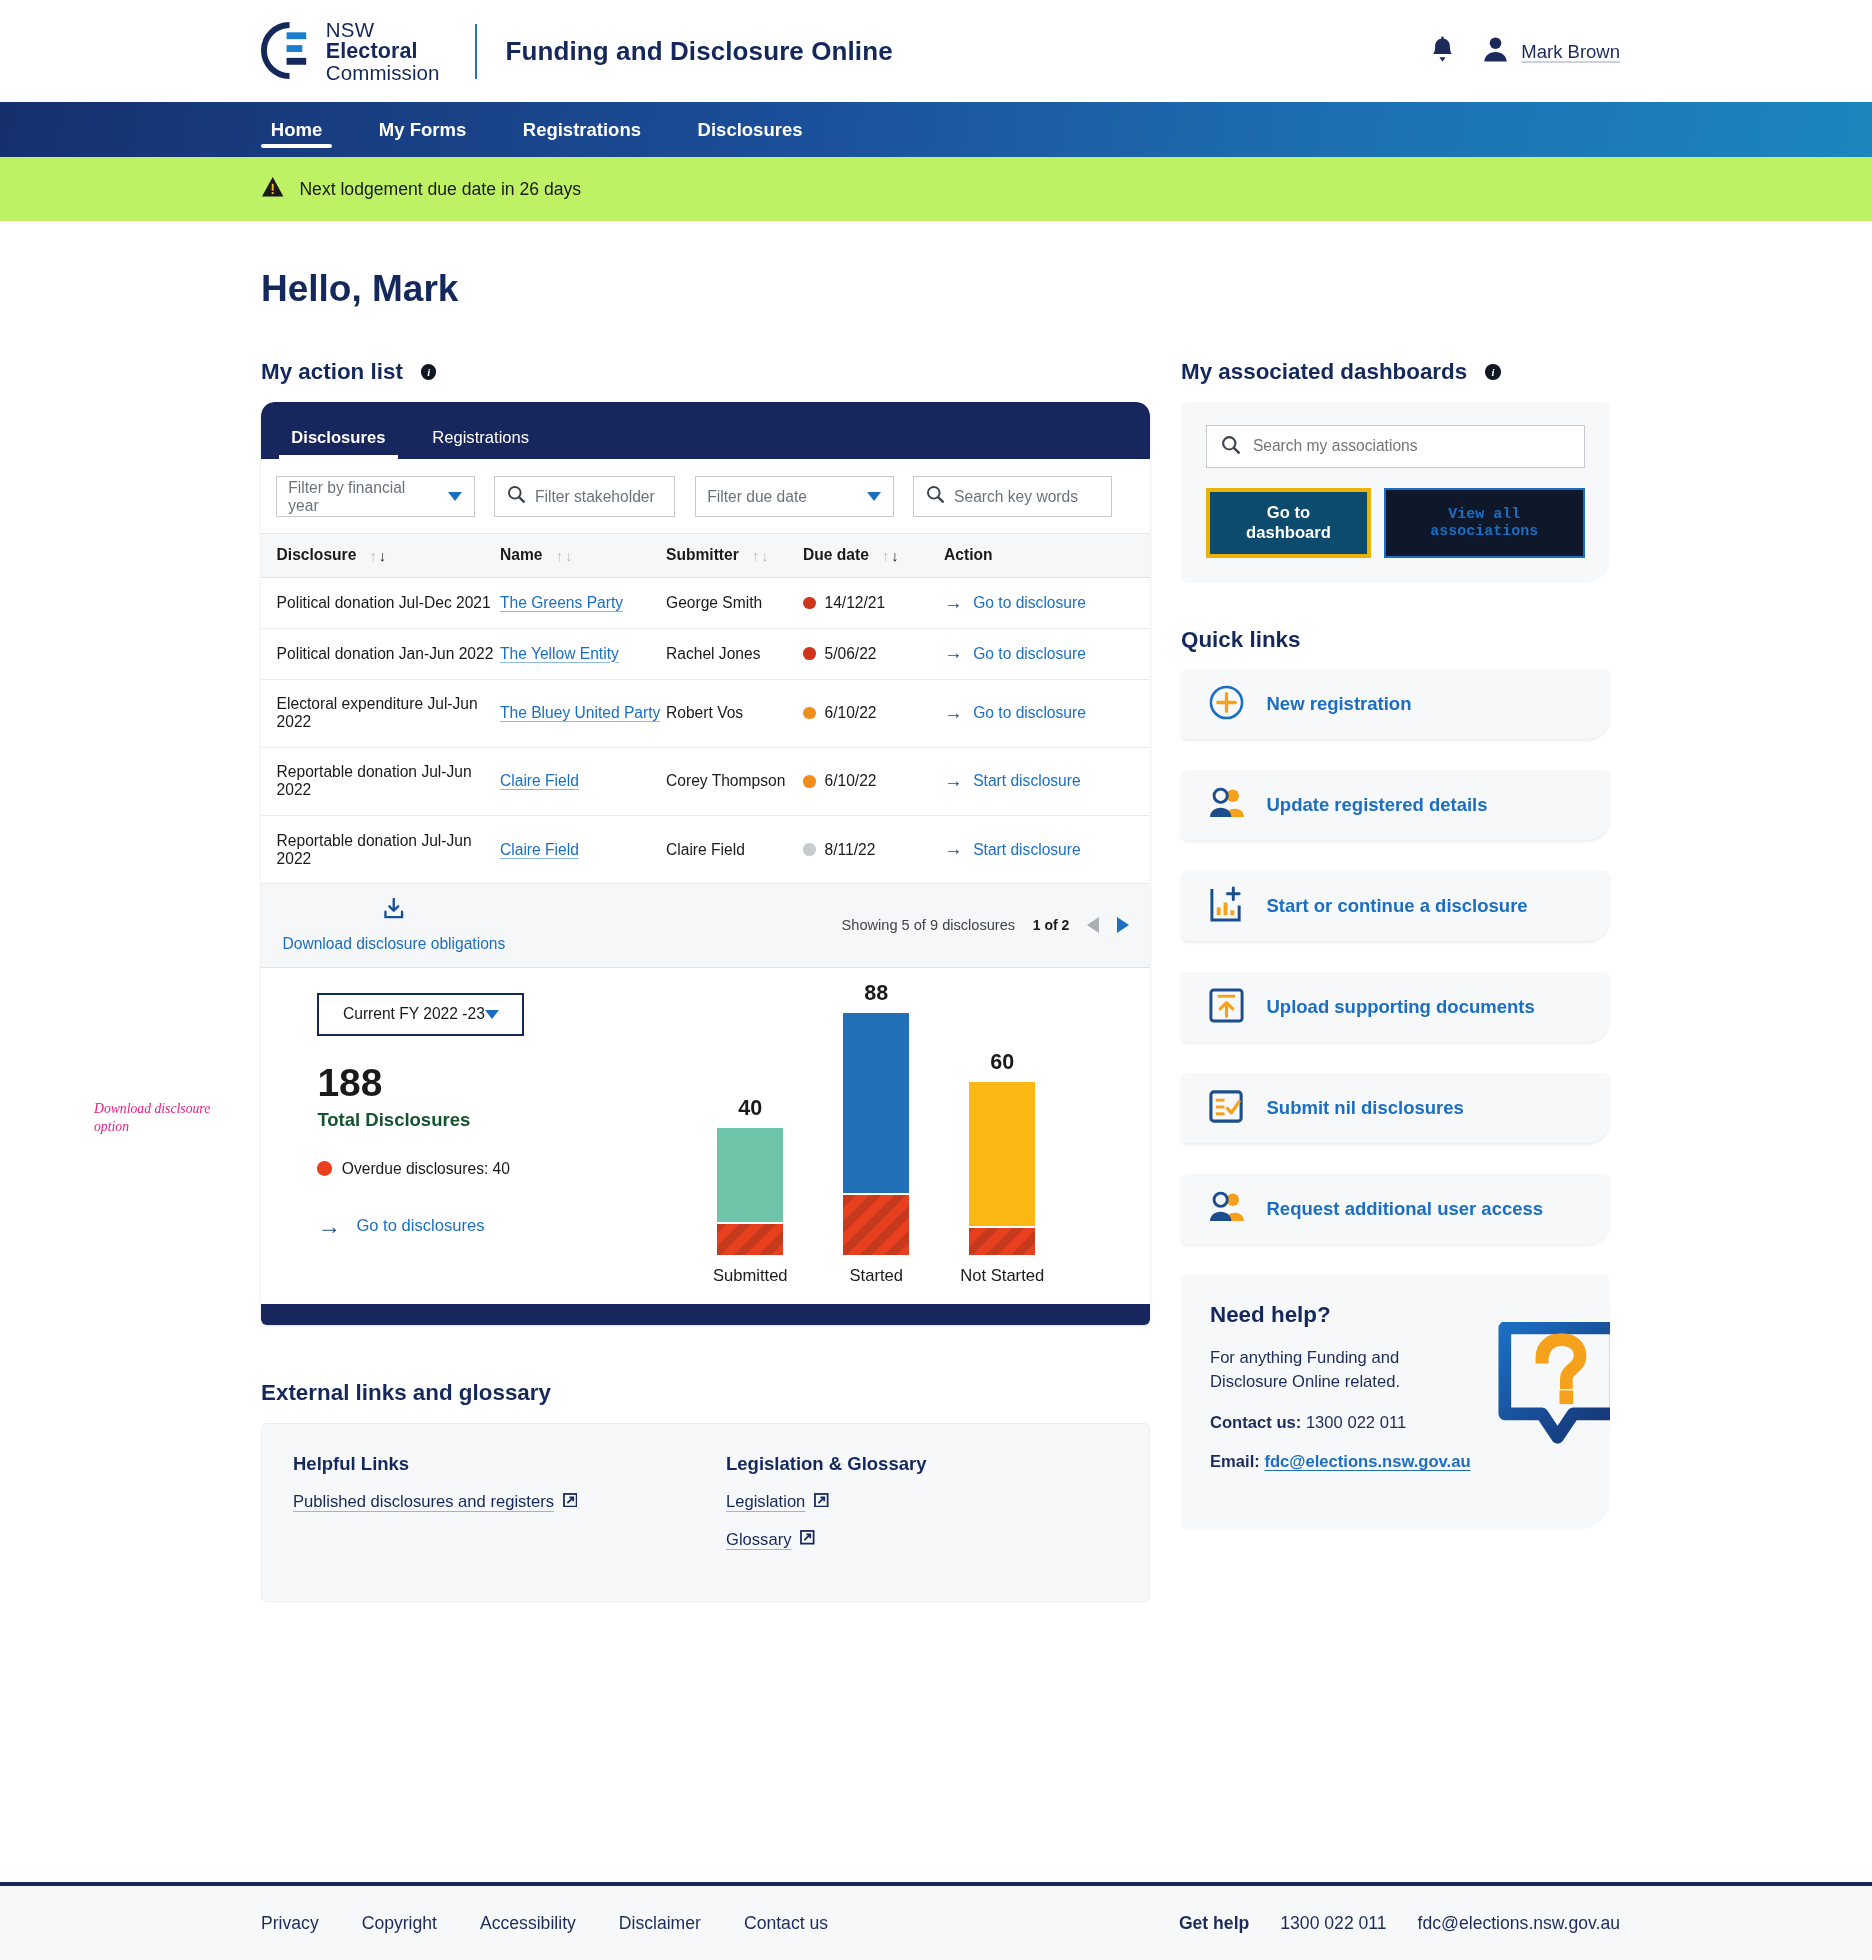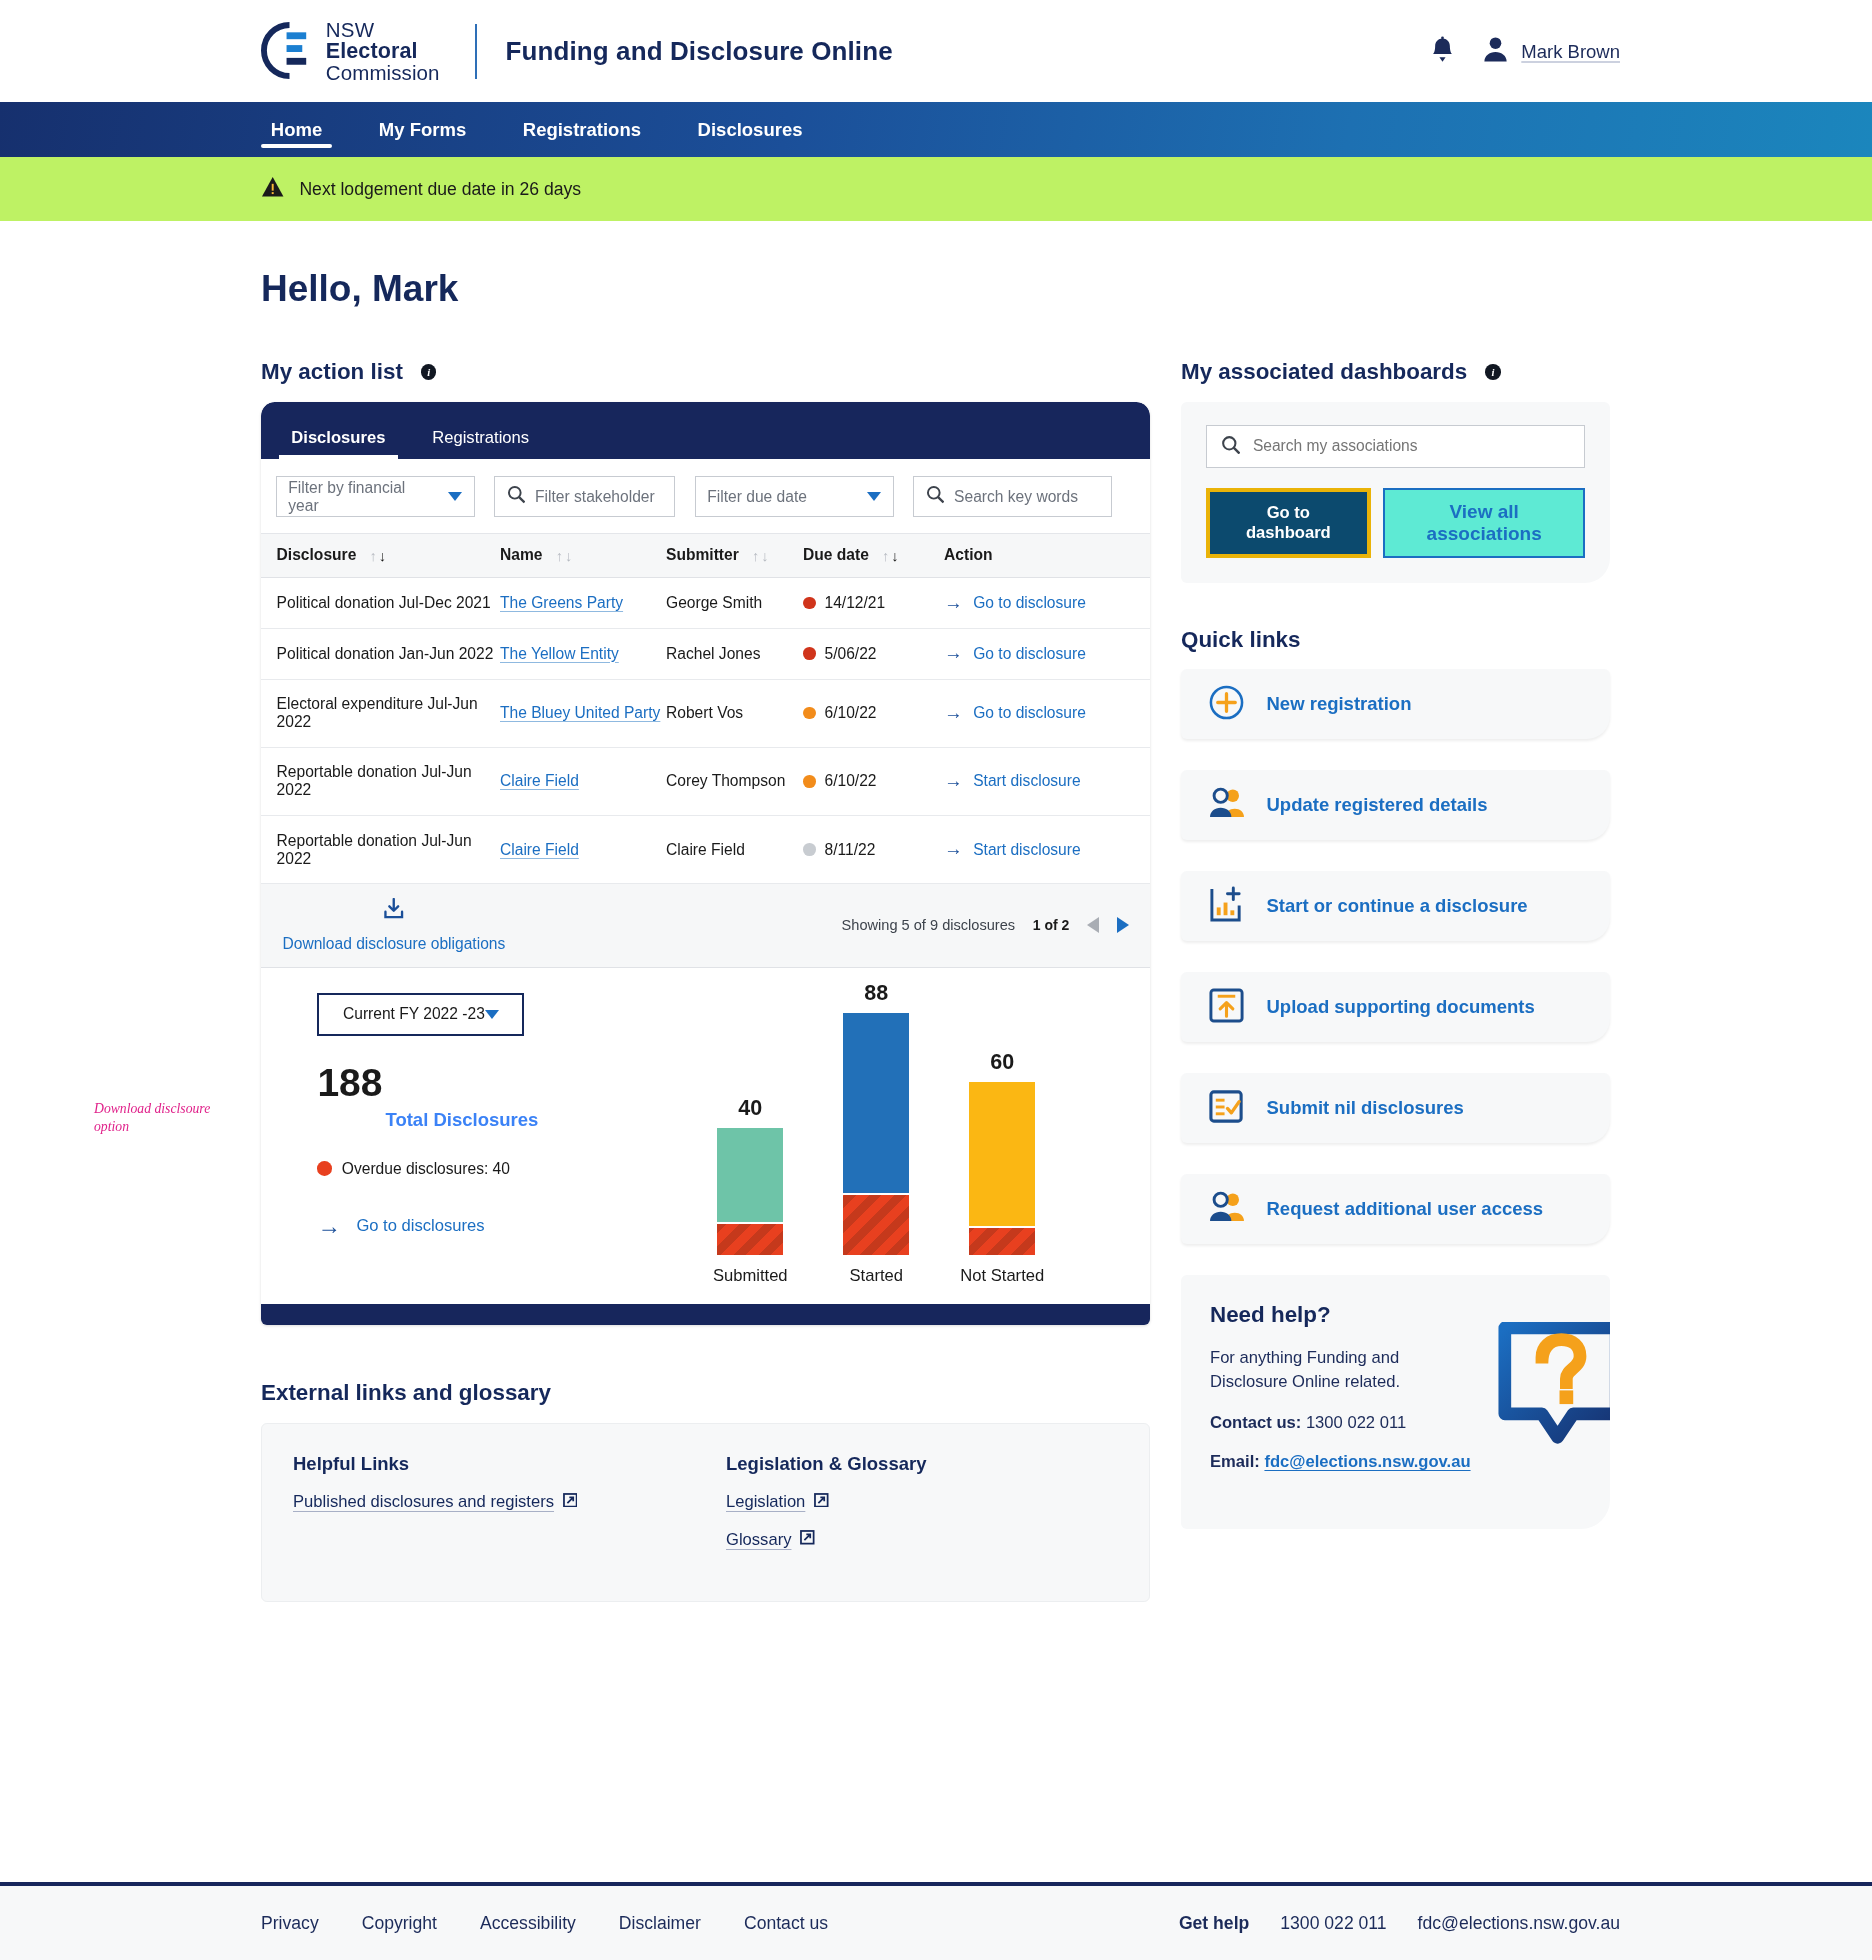--- a/index.html
+++ b/index.html
@@ -202,21 +202,21 @@
 
   
   .chart-area { display: flex; padding: 25px 23.4px 9.8px 23.4px; min-height: 336px; }
   .chart-left { width: 322px; flex: 0 0 322px; padding-left: 33px; }
   .fy-select {
     width: 207px; height: 43px; border: 2px solid #15285b; background: #fff;
     display: flex; align-items: center; justify-content: center;
     padding: 0 13.7px; font-size: 15.6px; color: #1a1a1a; cursor: pointer;
   }
   .big-num { font-size: 39px; font-weight: 700; color: #1a1a1a; margin-top: 25px; }
-  .big-label { font-size: 18.5px; font-weight: 700; color: #3b82f6; margin-top: 3.9px; text-align: center; }
+  .big-label { font-size: 18.5px; font-weight: 700; color: #14532d; margin-top: 3.9px; }
   .overdue {
     display: flex; align-items: center; gap: 9.8px;
     font-size: 15.6px; color: #1a1a1a; margin-top: 29px;
   }
   .goto-disc {
     display: flex; align-items: center; gap: 15.6px; margin-top: 37px;
     color: #1b6ec2; font-size: 16.6px; cursor: pointer;
   }
   .goto-disc .arr { color: #1b4f99; font-size: 23.4px; line-height: 1; font-weight: 700; }
 
@@ -280,23 +280,23 @@
     border: none; outline: none; font-size: 15.6px; color: #6c727c;
     font-family: "Liberation Sans", sans-serif; flex: 1; background: transparent;
   }
   .assoc-btns { display: flex; gap: 12.7px; margin-top: 20.5px; }
   .btn-primary {
     background: #0c4a6e; color: #fff; border: 4px solid #eab308;
     font-size: 16.6px; font-weight: 700; padding: 10.7px 21.5px; cursor: pointer;
     font-family: "Liberation Sans", sans-serif;
   }
   .btn-outline {
-    background: #5eead4; color: #1b6ec2; border: 2px solid #1b6ec2;
-    font-size: 19px; font-weight: 700; padding: 10.7px 17.6px; cursor: pointer;
-    font-family: Liberation Sans, sans-serif;
+    background: #0f172a; color: #1b6ec2; border: 2px solid #1b6ec2;
+    font-size: 15px; font-weight: 700; padding: 10.7px 17.6px; cursor: pointer;
+    font-family: Liberation Mono, monospace;
   }
   .ql-section { margin-top: 44px; }
   .ql-card {
     background: #f7f8f9; border-radius: 5.9px 5.9px 23.4px 5.9px;
     box-shadow: 0 2px 2.9px rgba(0,0,0,.07);
     height: 70px; display: flex; align-items: center; gap: 21.5px;
     padding: 0 27px; margin-bottom: 31px; cursor: pointer;
   }
   .ql-label { font-size: 18.5px; font-weight: 700; color: #1b6ec2; }
   .help-card {

